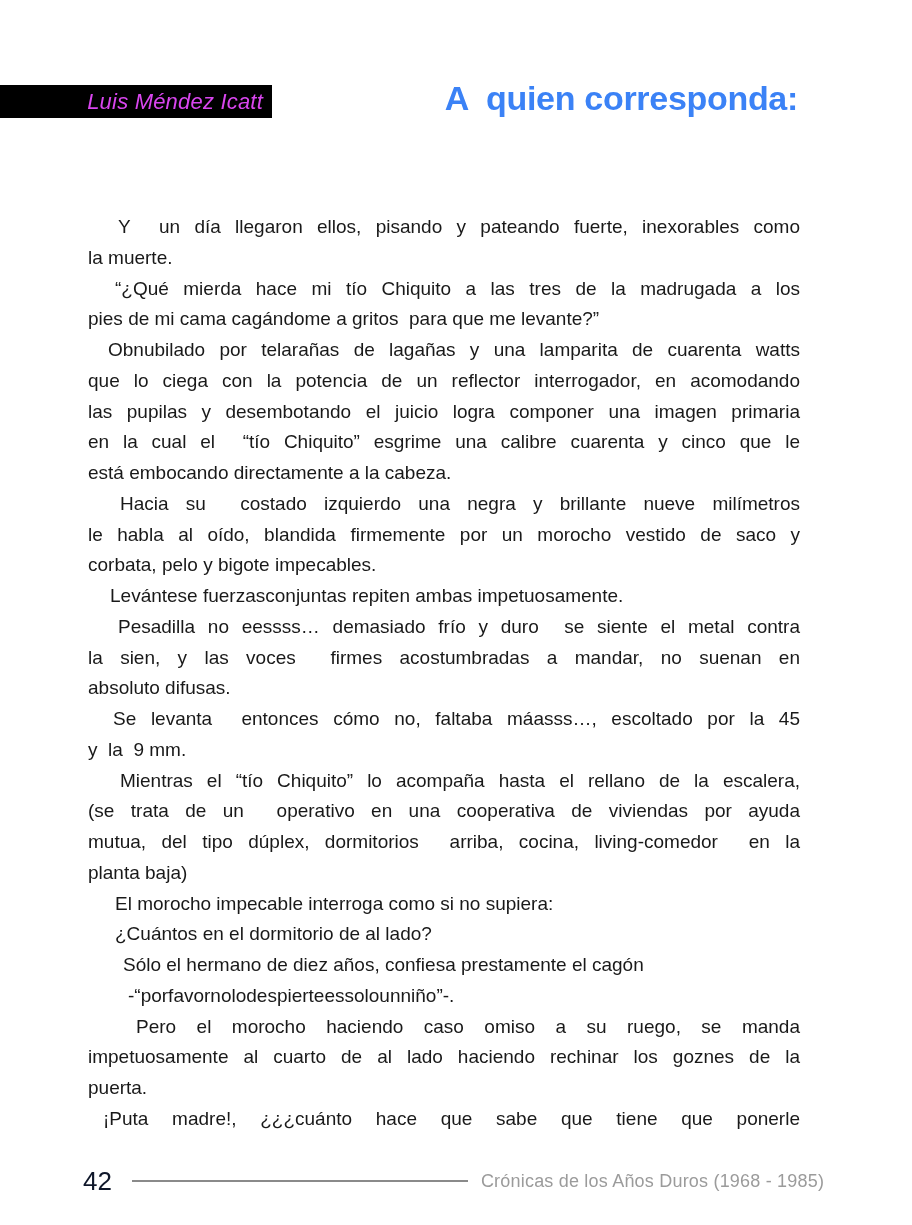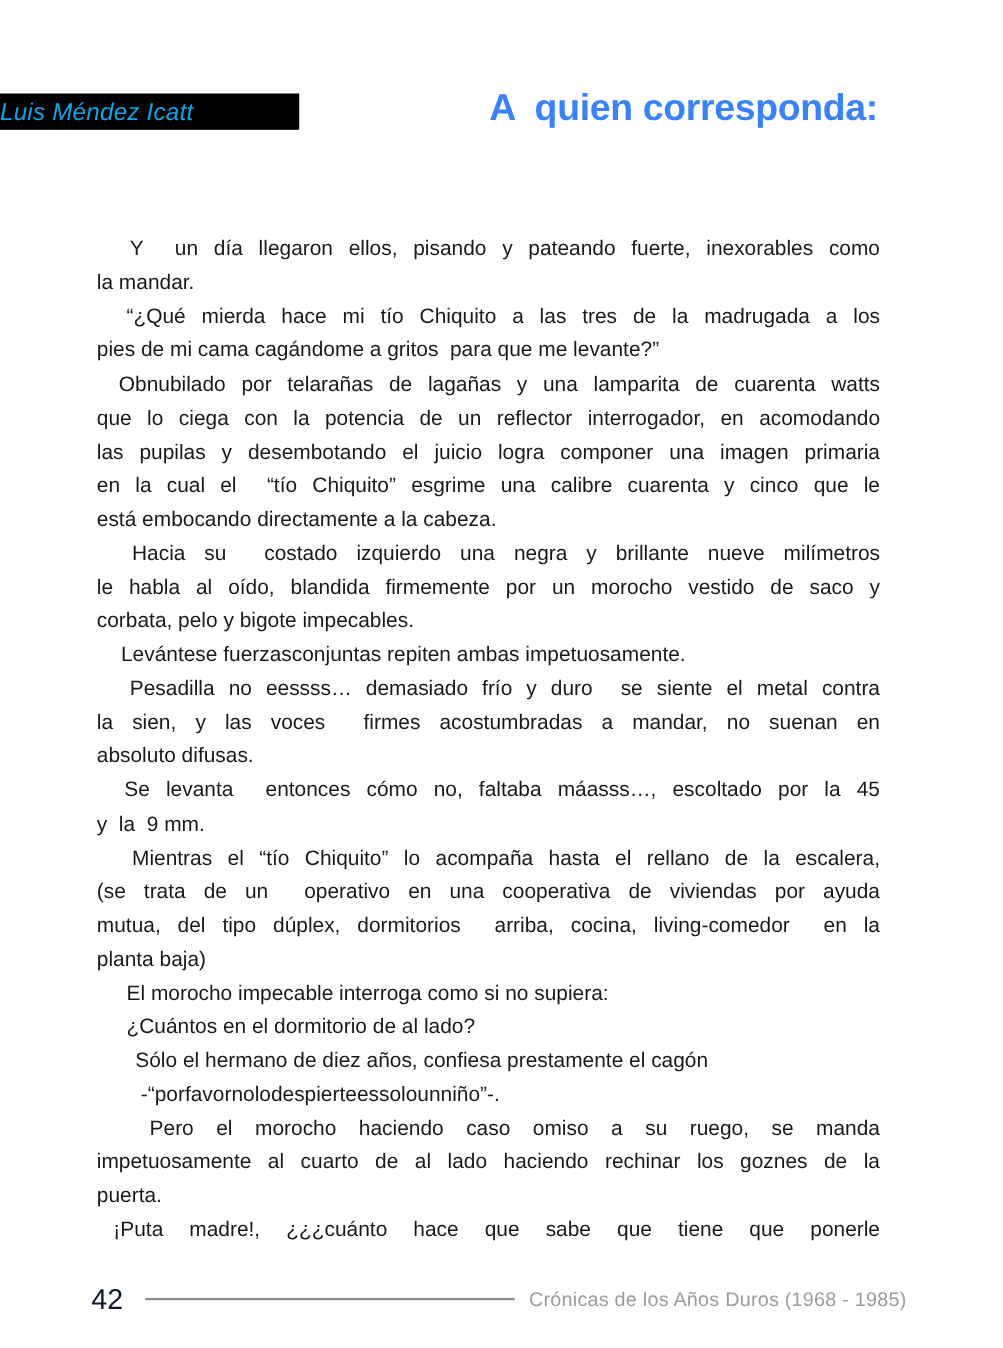--- a/index.html
+++ b/index.html
@@ -17,24 +17,24 @@
   }
 
   
   .author-box {
     position: absolute;
     left: 0;
     top: 85px;
     width: 272px;
     height: 33px;
     background: #000000;
-    color: #0ea5e9;
+    color: #d946ef;
     display: flex;
     align-items: center;
-    justify-content: flex-start;
+    justify-content: flex-end;
     padding-right: 9px;
     box-sizing: border-box;
   }
   .author-box span {
     font-style: italic;
     font-size: 22px;
     letter-spacing: 0.2px;
     white-space: nowrap;
   }
 
@@ -107,21 +107,21 @@
 <div class="page">
 
   <div class="author-box">
     <span>Luis Méndez Icatt</span>
   </div>
 
   <h1 class="title">A  quien corresponda:</h1>
 
   <main class="story">
       <div class="line j" style="text-indent: 30px;">Y  un día llegaron ellos, pisando y pateando fuerte, inexorables como</div>
-      <div class="line" style="text-indent: 0px;">la mandar.</div>
+      <div class="line" style="text-indent: 0px;">la muerte.</div>
       <div class="line j" style="text-indent: 27px;">“¿Qué mierda hace mi tío Chiquito a las tres de la madrugada a los</div>
       <div class="line" style="text-indent: 0px;">pies de mi cama cagándome a gritos  para que me levante?”</div>
       <div class="line j" style="text-indent: 20px;">Obnubilado por telarañas de lagañas y una lamparita de cuarenta watts</div>
       <div class="line j" style="text-indent: 0px;">que lo ciega con la potencia de un reflector interrogador, en acomodando</div>
       <div class="line j" style="text-indent: 0px;">las pupilas y desembotando el juicio logra componer una imagen primaria</div>
       <div class="line j" style="text-indent: 0px;">en la cual el  “tío Chiquito” esgrime una calibre cuarenta y cinco que le</div>
       <div class="line" style="text-indent: 0px;">está embocando directamente a la cabeza.</div>
       <div class="line j" style="text-indent: 32px;">Hacia su  costado izquierdo una negra y brillante nueve milímetros</div>
       <div class="line j" style="text-indent: 0px;">le habla al oído, blandida firmemente por un morocho vestido de saco y</div>
       <div class="line" style="text-indent: 0px;">corbata, pelo y bigote impecables.</div>

